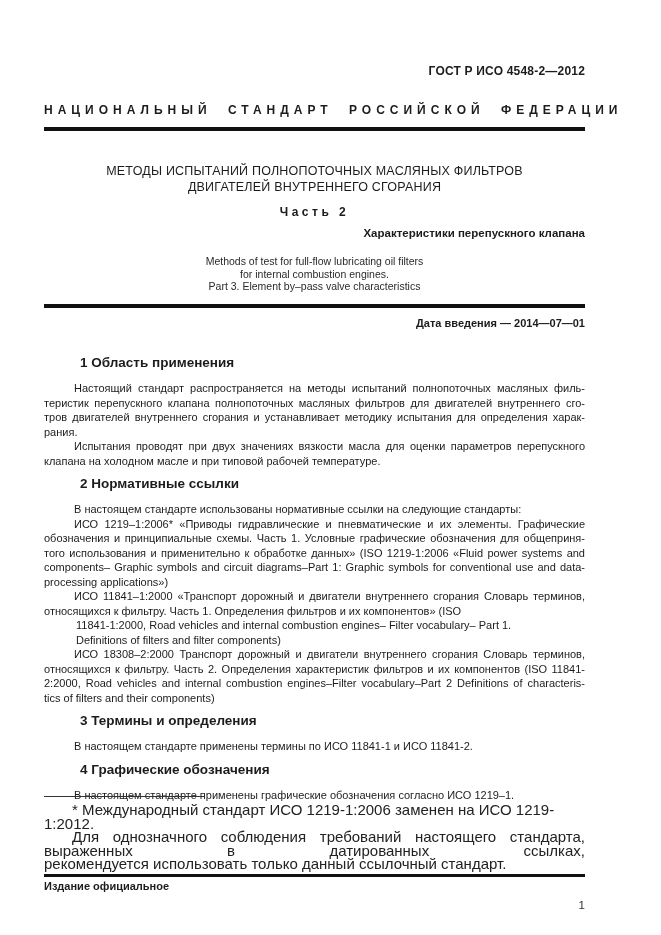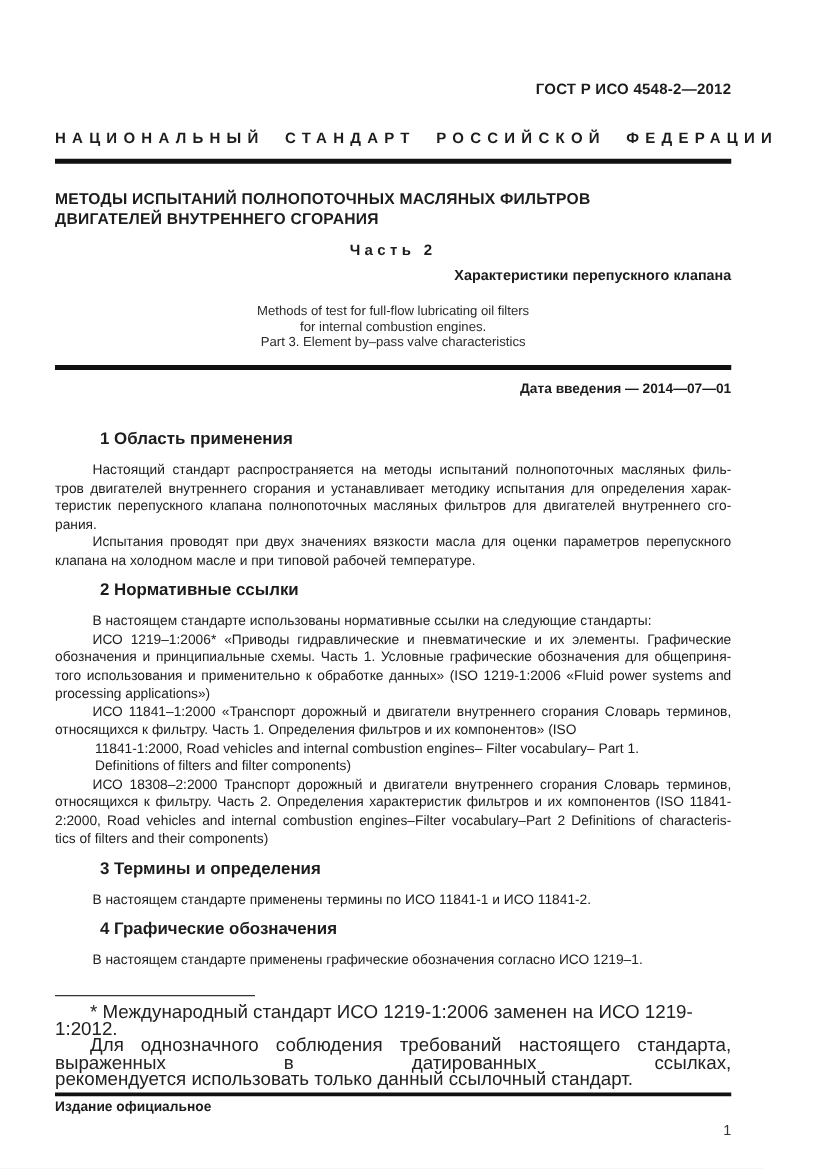--- a/index.html
+++ b/index.html
@@ -12,21 +12,21 @@
     box-sizing:border-box;
     padding:64px 76px 0 44px;
     overflow:hidden;
   }
 
   .doc-number{font-size:12px;font-weight:bold;line-height:14px;text-align:right;letter-spacing:.2px;}
   .nat-std{margin-top:25px;font-size:12px;font-weight:bold;text-align:center;letter-spacing:5px;word-spacing:8px;line-height:14px;white-space:nowrap;}
   .rule{height:4px;background:#111;margin-top:10px;}
   .rule2{height:4px;background:#111;margin-top:11px;}
 
-  .title-ru{margin-top:20px;font-size:12.5px;font-weight:bold;line-height:16px;white-space:pre-line;letter-spacing:.2px;}
+  .title-ru{margin-top:32px;font-size:12.5px;font-weight:normal;text-align:center;line-height:16px;white-space:pre-line;letter-spacing:.2px;}
   .part{margin-top:10px;font-size:12px;font-weight:bold;text-align:center;letter-spacing:3.5px;line-height:14px;}
   .subtitle-ru{margin-top:7px;font-size:11.5px;font-weight:bold;text-align:right;line-height:14px;}
   .title-en{margin-top:15px;font-size:10.5px;text-align:center;line-height:12.7px;white-space:pre-line;color:#2a2a2a;}
 
   .intro-date{margin-top:8px;font-size:11px;font-weight:bold;text-align:right;line-height:14px;}
 
   h2.sec{margin:7px 0 0 36px;font-size:13.5px;line-height:17px;font-weight:bold;}
   h2.sec.first{margin-top:24px;}
   .body-block{margin-top:10px;font-size:11px;line-height:14.5px;}
   .body-block.s1{margin-top:10px;}
@@ -65,39 +65,40 @@
 Part 3. Element by–pass valve characteristics</div>
 
   <div class="rule2"></div>
 
   <div class="intro-date">Дата введения — 2014—07—01</div>
 
   <h2 class="sec first">1 Область применения</h2>
   <div class="body-block s1">
     <div class="para">
       <div class="ln first">Настоящий стандарт распространяется на методы испытаний полнопоточных масляных филь-</div>
+      <div class="ln">теристик перепускного клапана полнопоточных масляных фильтров для двигателей внутреннего сго-</div>
       <div class="ln">тров двигателей внутреннего сгорания и устанавливает методику испытания для определения харак-</div>
-      <div class="ln">теристик перепускного клапана полнопоточных масляных фильтров для двигателей внутреннего сго-</div>
       <div class="ln left">рания.</div>
     </div>
     <div class="para">
       <div class="ln first">Испытания проводят при двух значениях вязкости масла для оценки параметров перепускного</div>
       <div class="ln left">клапана на холодном масле и при типовой рабочей температуре.</div>
     </div>
   </div>
 
   <h2 class="sec">2 Нормативные ссылки</h2>
   <div class="body-block">
     <div class="para">
       <div class="ln left first">В настоящем стандарте использованы нормативные ссылки на следующие стандарты:</div>
     </div>
     <div class="para">
       <div class="ln first">ИСО 1219–1:2006* «Приводы гидравлические и пневматические и их элементы. Графические</div>
       <div class="ln">обозначения и принципиальные схемы. Часть 1. Условные графические обозначения для общеприня-</div>
       <div class="ln">того использования и применительно к обработке данных» (ISO 1219-1:2006 «Fluid power systems and</div>
+      <div class="ln">components– Graphic symbols and circuit diagrams–Part 1: Graphic symbols for conventional use and data-</div>
       <div class="ln left">processing applications»)</div>
     </div>
     <div class="para">
       <div class="ln first">ИСО 11841–1:2000 «Транспорт дорожный и двигатели внутреннего сгорания Словарь терминов,</div>
       <div class="ln left">относящихся к фильтру. Часть 1. Определения фильтров и их компонентов» (ISO</div>
       <div class="ln left ind">11841-1:2000, Road vehicles and internal combustion engines– Filter vocabulary– Part 1.</div>
       <div class="ln left ind">Definitions of filters and filter components)</div>
     </div>
     <div class="para">
       <div class="ln first">ИСО 18308–2:2000 Транспорт дорожный и двигатели внутреннего сгорания Словарь терминов,</div>

